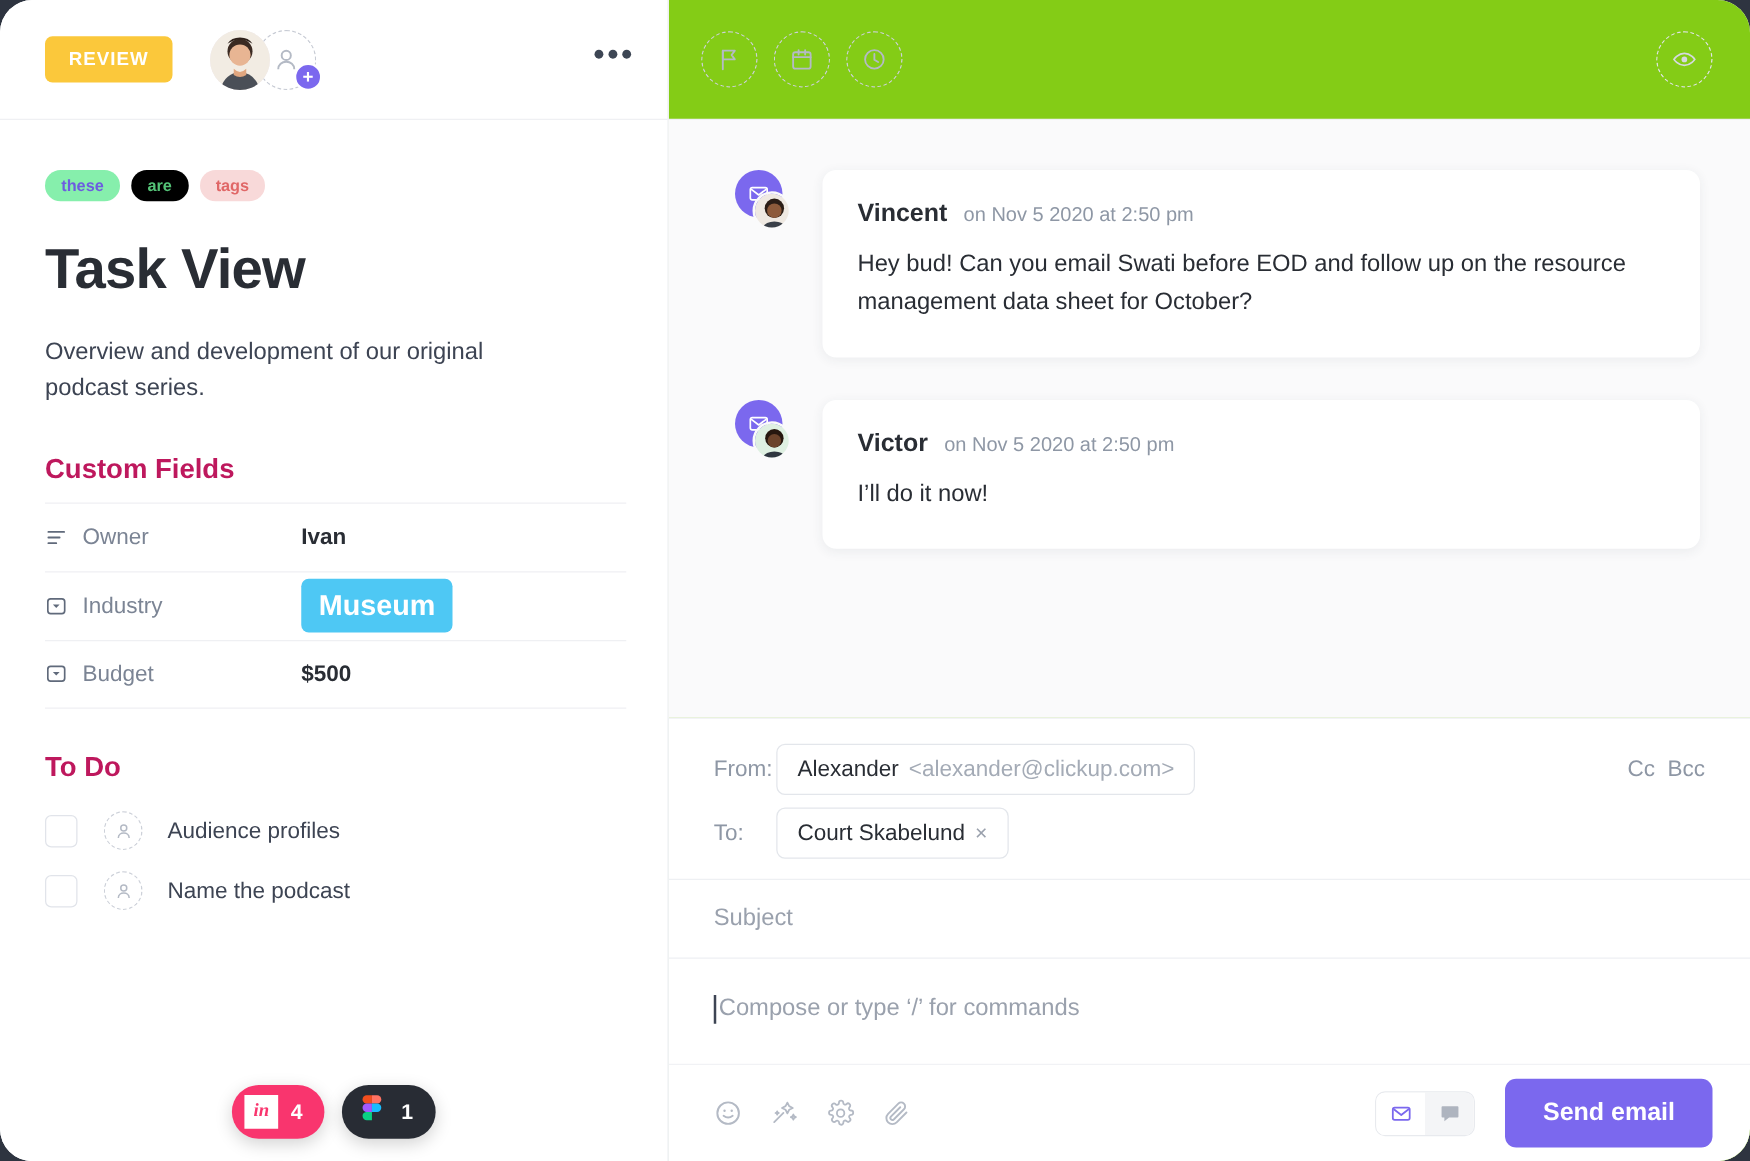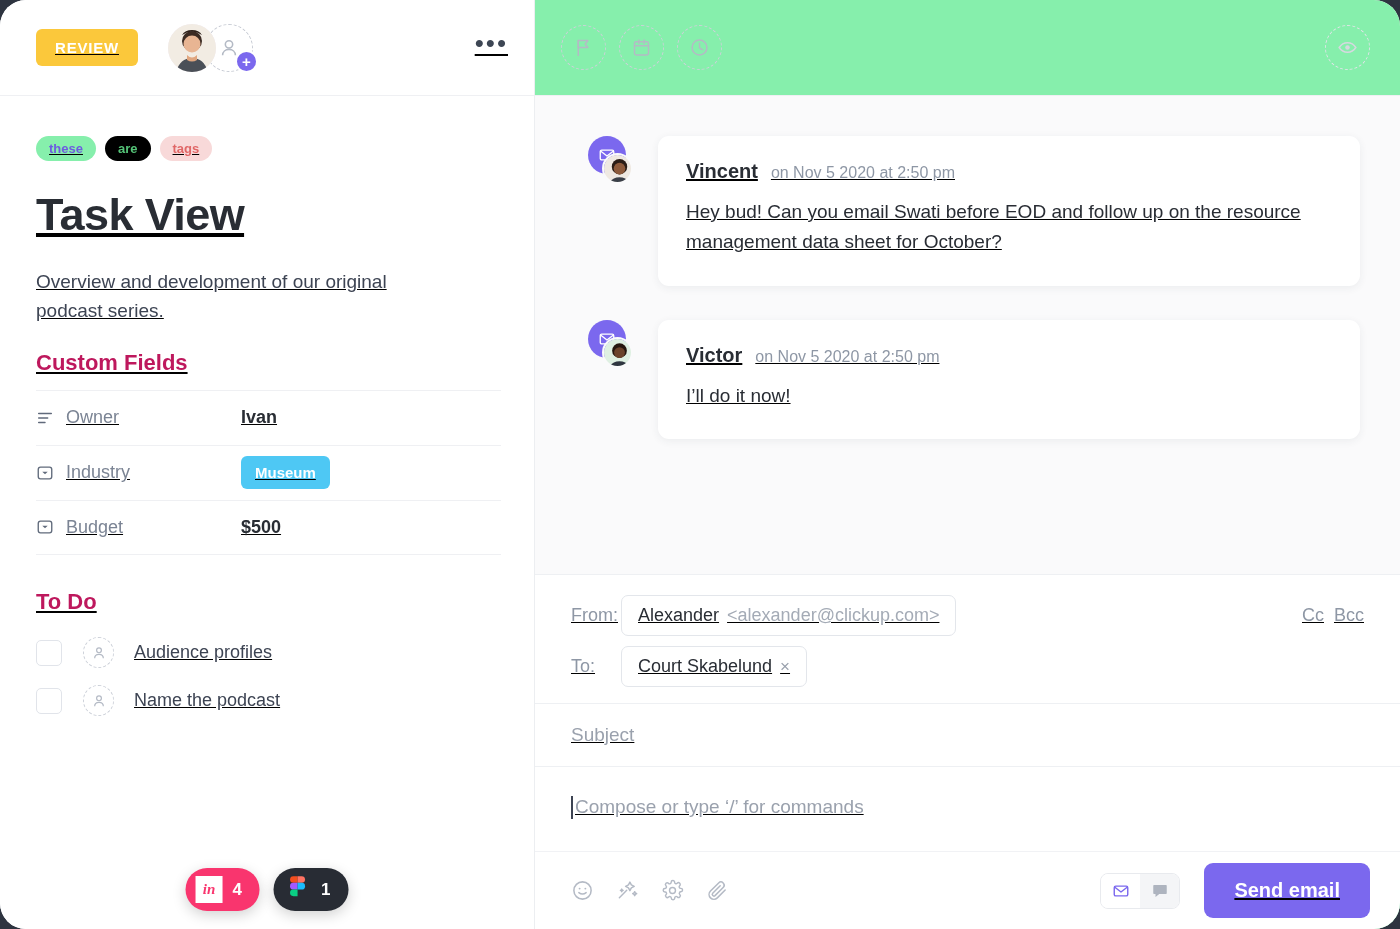--- a/index.html
+++ b/index.html
@@ -12,21 +12,20 @@
     background: #2e3440;
   }
 
   .app-card {
     position: absolute;
     inset: 0;
     background: #ffffff;
     border-radius: 26px;
     overflow: hidden;
     display: flex;
-    text-decoration: underline;
   }
 
   
   .left-panel {
     width: 535px;
     height: 100%;
     background: #ffffff;
     border-right: 1px solid #eceef1;
     display: flex;
     flex-direction: column;
@@ -137,21 +136,21 @@
     color: #292d34;
     letter-spacing: -0.6px;
     margin-bottom: 26px;
   }
 
   .task-desc {
     font-size: 19px;
     color: #3d4453;
     line-height: 1.55;
     max-width: 390px;
-    margin-bottom: 24px;
+    margin-bottom: 36px;
   }
 
   .section-title {
     font-size: 22px;
     font-weight: bold;
     color: #be185d;
     margin-bottom: 14px;
   }
 
   .cf-table { width: 465px; }
@@ -173,21 +172,21 @@
     color: #7b8494;
     width: 175px;
     flex: 0 0 auto;
   }
   .cf-value { font-size: 18px; color: #292d34; font-weight: bold; }
   .cf-value.badge {
     background: #4ec8f4;
     color: #ffffff;
     padding: 8px 14px;
     border-radius: 6px;
-    font-size: 15px;
+    font-size: 23px;
   }
 
   .todo-section { margin-top: 34px; }
   .todo-item { display: flex; align-items: center; height: 48px; }
   .todo-check {
     width: 26px; height: 26px;
     border: 1.5px solid #e1e4ea;
     border-radius: 5px;
     flex: 0 0 auto;
   }
@@ -231,21 +230,21 @@
     flex: 0 0 auto;
   }
   .int-logo.inv { background: #ffffff; color: #f9356e; font-size: 15px; font-weight: bold; font-style: italic; font-family: "Liberation Serif", serif; }
 
   
   .right-panel {
     flex: 1 1 auto;
     height: 100%;
     display: flex;
     flex-direction: column;
-    background: #86efac;
+    background: #84cc16;
     min-width: 0;
   }
 
   .right-header {
     height: 96px;
     flex: 0 0 auto;
     display: flex;
     align-items: center;
     padding: 0 30px 0 26px;
     border-bottom: 1px solid #eff0f3;

